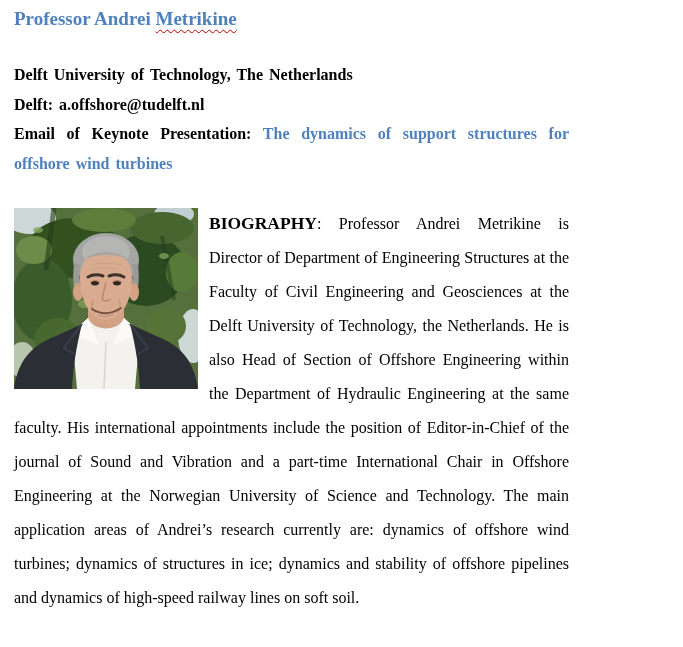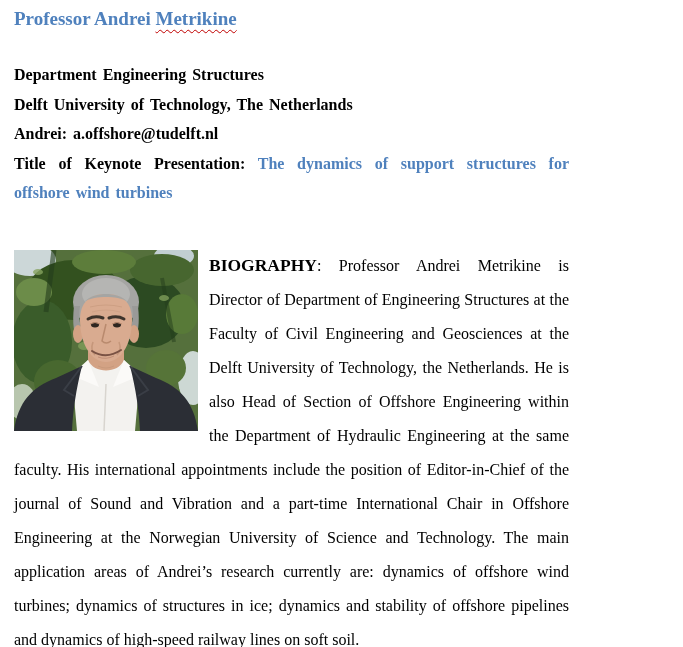--- a/index.html
+++ b/index.html
@@ -31,21 +31,21 @@
   }
   .info-block {
     margin-top: 28px;
     font-size: 16px;
     font-weight: bold;
     line-height: 29.5px;
     text-align: justify;
     word-spacing: 2px;
   }
   .keynote-title { color: #4F81BD; }
-  .bio { margin-top: 40px; }
+  .bio { margin-top: 28px; }
   .photo {
     float: left;
     width: 184px; height: 181px;
     margin: 2px 11px 14px 0;
     display: block;
   }
   .bio-text {
     margin: 0;
     font-size: 16px;
     line-height: 34px;
@@ -54,24 +54,23 @@
   .bio-label { font-weight: bold; font-size: 17.5px; }
 </style>
 </head>
 <body>
 
 <div class="page">
 
   <h1 class="doc-title"><span>Professor Andrei</span> <span class="misspelled">Metrikine</span></h1>
 
   <div class="info-block">
-    <div>Department Engineering Structures</div>
     <div>Delft University of Technology, The Netherlands</div>
-    <div><span>Andrei:</span> <span>a.offshore@tudelft.nl</span></div>
-    <div><span>Title of Keynote Presentation:</span> <span class="keynote-title">The dynamics of support structures for offshore wind turbines</span></div>
+    <div><span>Delft:</span> <span>a.offshore@tudelft.nl</span></div>
+    <div><span>Email of Keynote Presentation:</span> <span class="keynote-title">The dynamics of support structures for offshore wind turbines</span></div>
   </div>
 
   <div class="bio">
     <svg class="photo" viewBox="0 0 184 181" xmlns="http://www.w3.org/2000/svg" role="img">
 
       <rect width="184" height="181" fill="#55703c"></rect>
       <ellipse cx="16" cy="10" rx="26" ry="16" fill="#ccd7d8"></ellipse>
       <ellipse cx="160" cy="6" rx="20" ry="11" fill="#c2cfd2"></ellipse>
       <ellipse cx="179" cy="128" rx="15" ry="27" fill="#cdd8d4"></ellipse>
       <ellipse cx="8" cy="152" rx="14" ry="18" fill="#b8c6ae"></ellipse>

